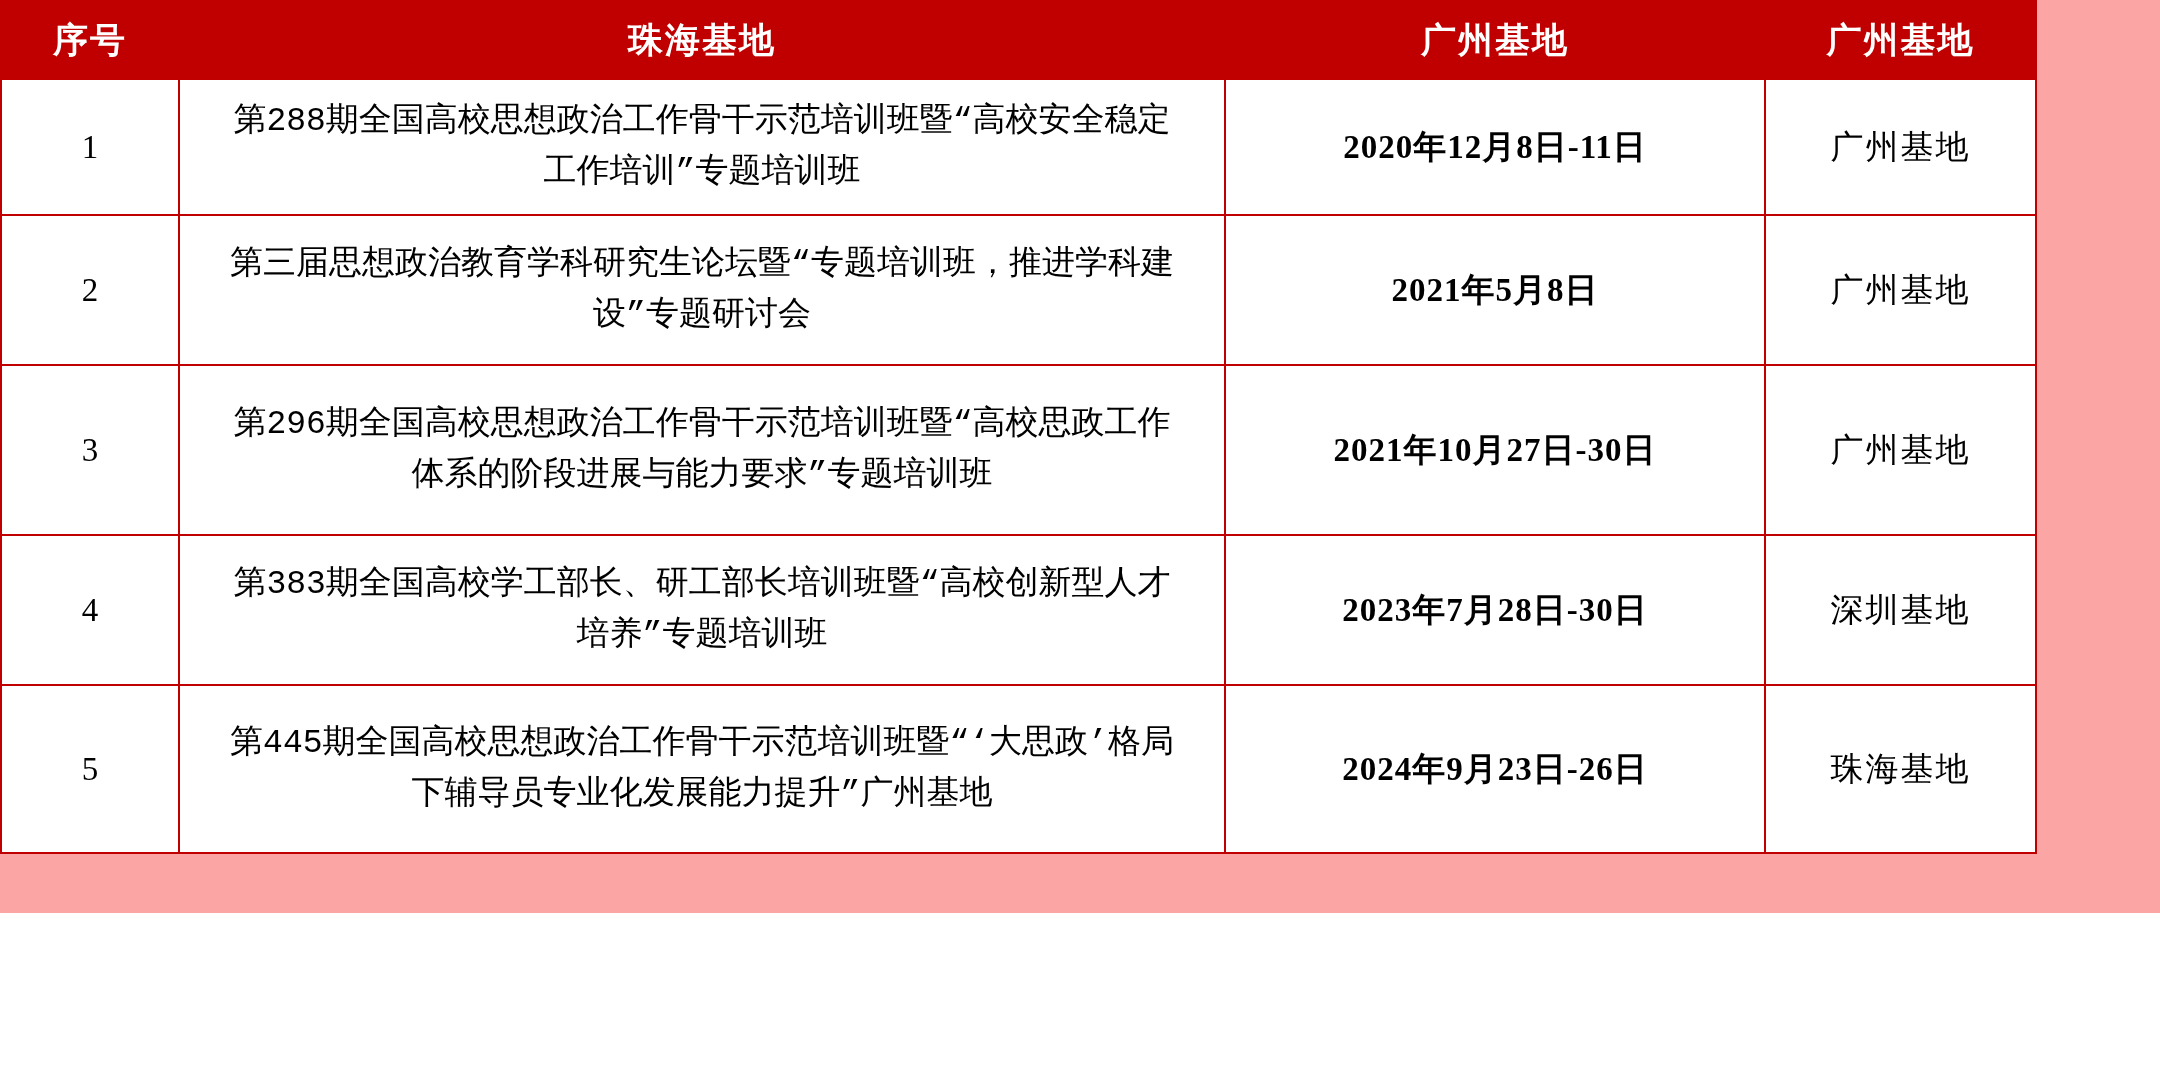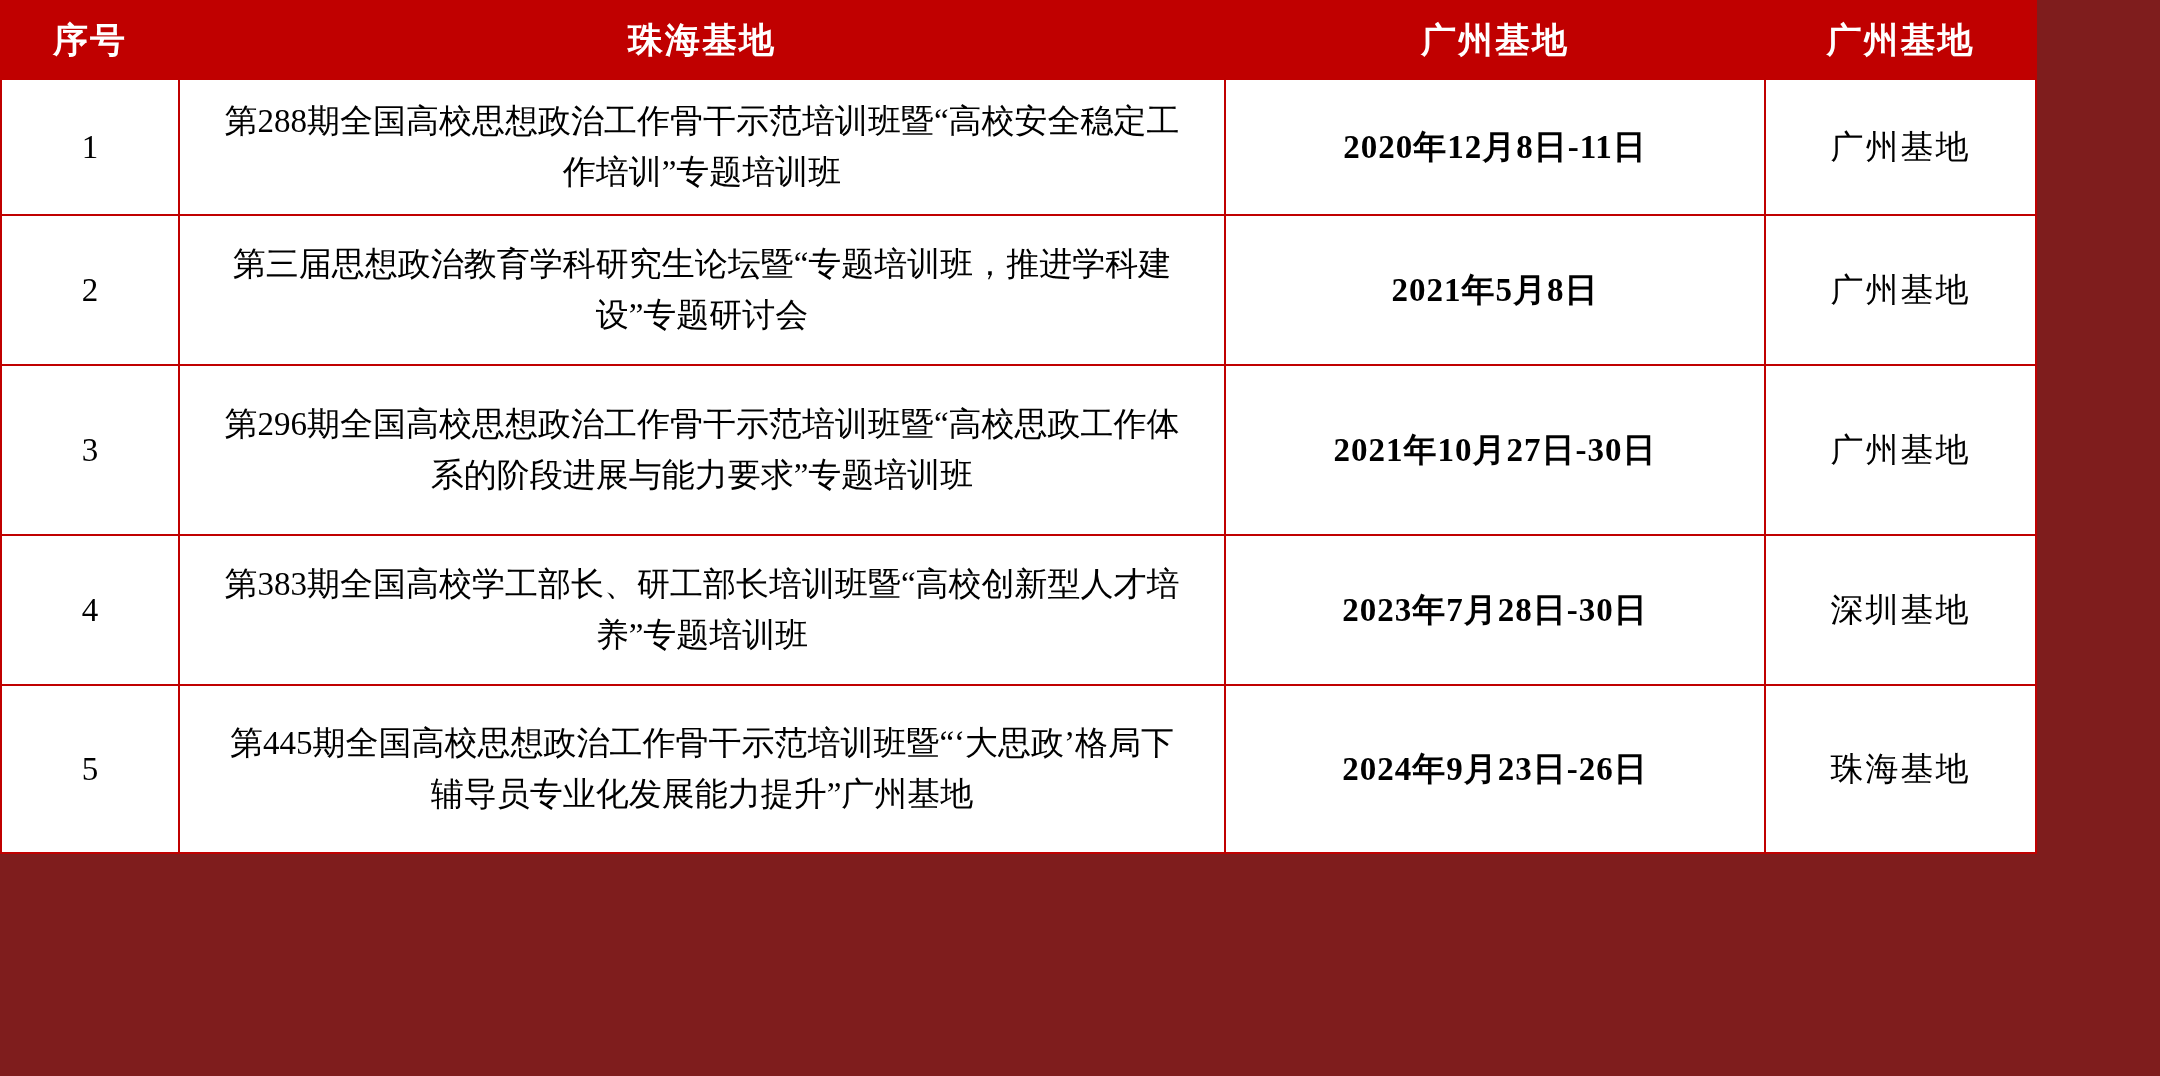--- a/index.html
+++ b/index.html
@@ -8,23 +8,23 @@
     background: #ffffff;
   }
   body {
     width: 2160px;
     height: 1076px;
     font-family: "Liberation Serif", "DejaVu Serif", serif;
     overflow: hidden;
   }
   .sheet {
     width: 2160px;
-    height: 1076px;
+    height: 913px;
     position: relative;
-    background: #7f1d1d;
+    background: #fca5a5;
     box-sizing: border-box;
   }
   table.training-table {
     border-collapse: collapse;
     table-layout: fixed;
     width: 2035px;
     margin: 0;
     position: absolute;
     left: 0px;
     top: 0px;
@@ -57,20 +57,21 @@
     font-size: 33px;
     line-height: 1.55;
   }
   .training-table tbody tr td.idx {
     font-size: 33px;
     letter-spacing: 0;
   }
   .training-table tbody td.topic {
     padding: 16px 40px;
     text-align: center;
+    font-family: Liberation Mono, monospace;
   }
   .training-table tbody td.time {
     padding: 16px 4px;
     white-space: nowrap;
     letter-spacing: 1px;
     font-weight: bold;
   }
   .training-table tbody td.place {
     padding: 16px 10px;
     white-space: nowrap;

